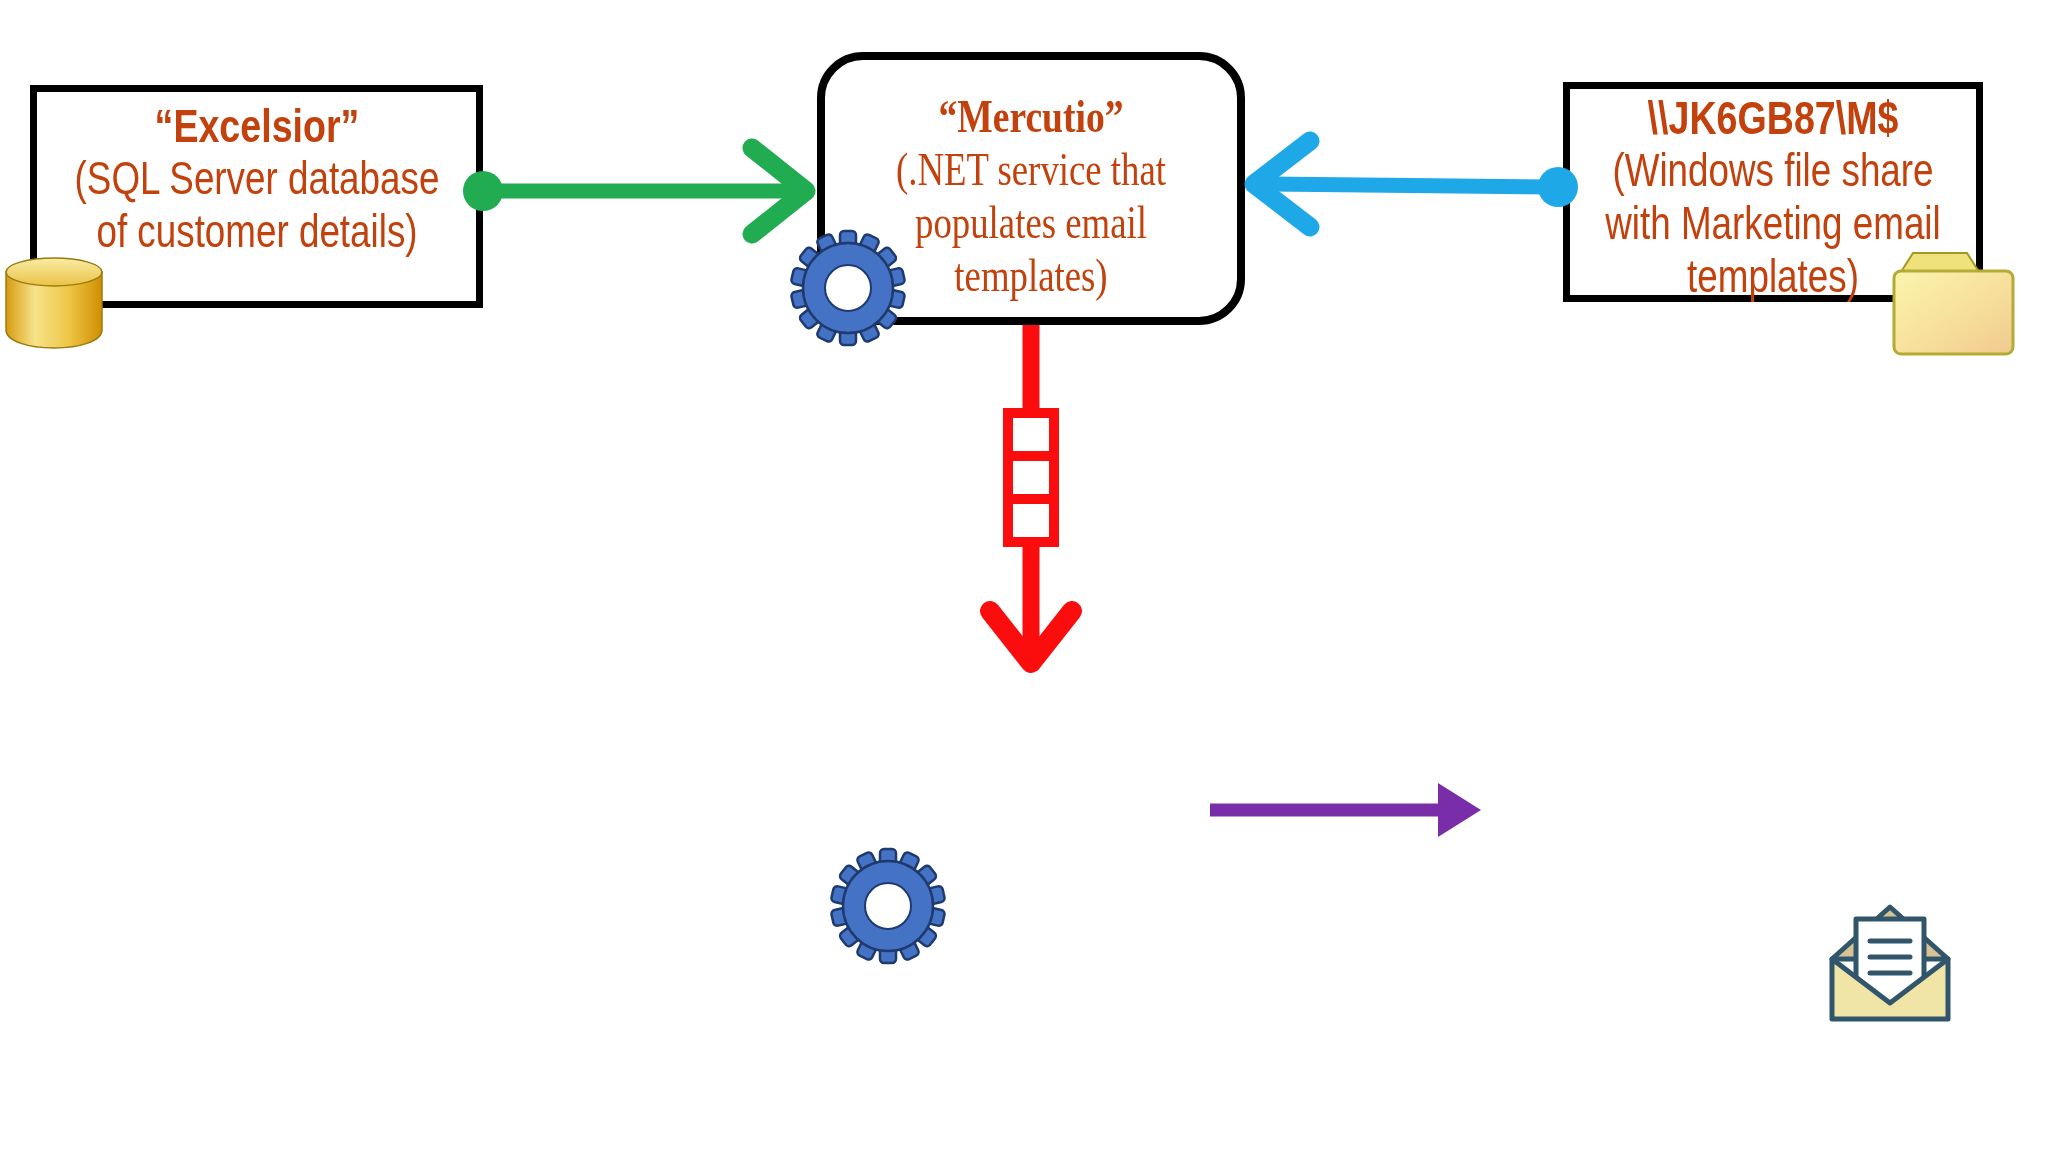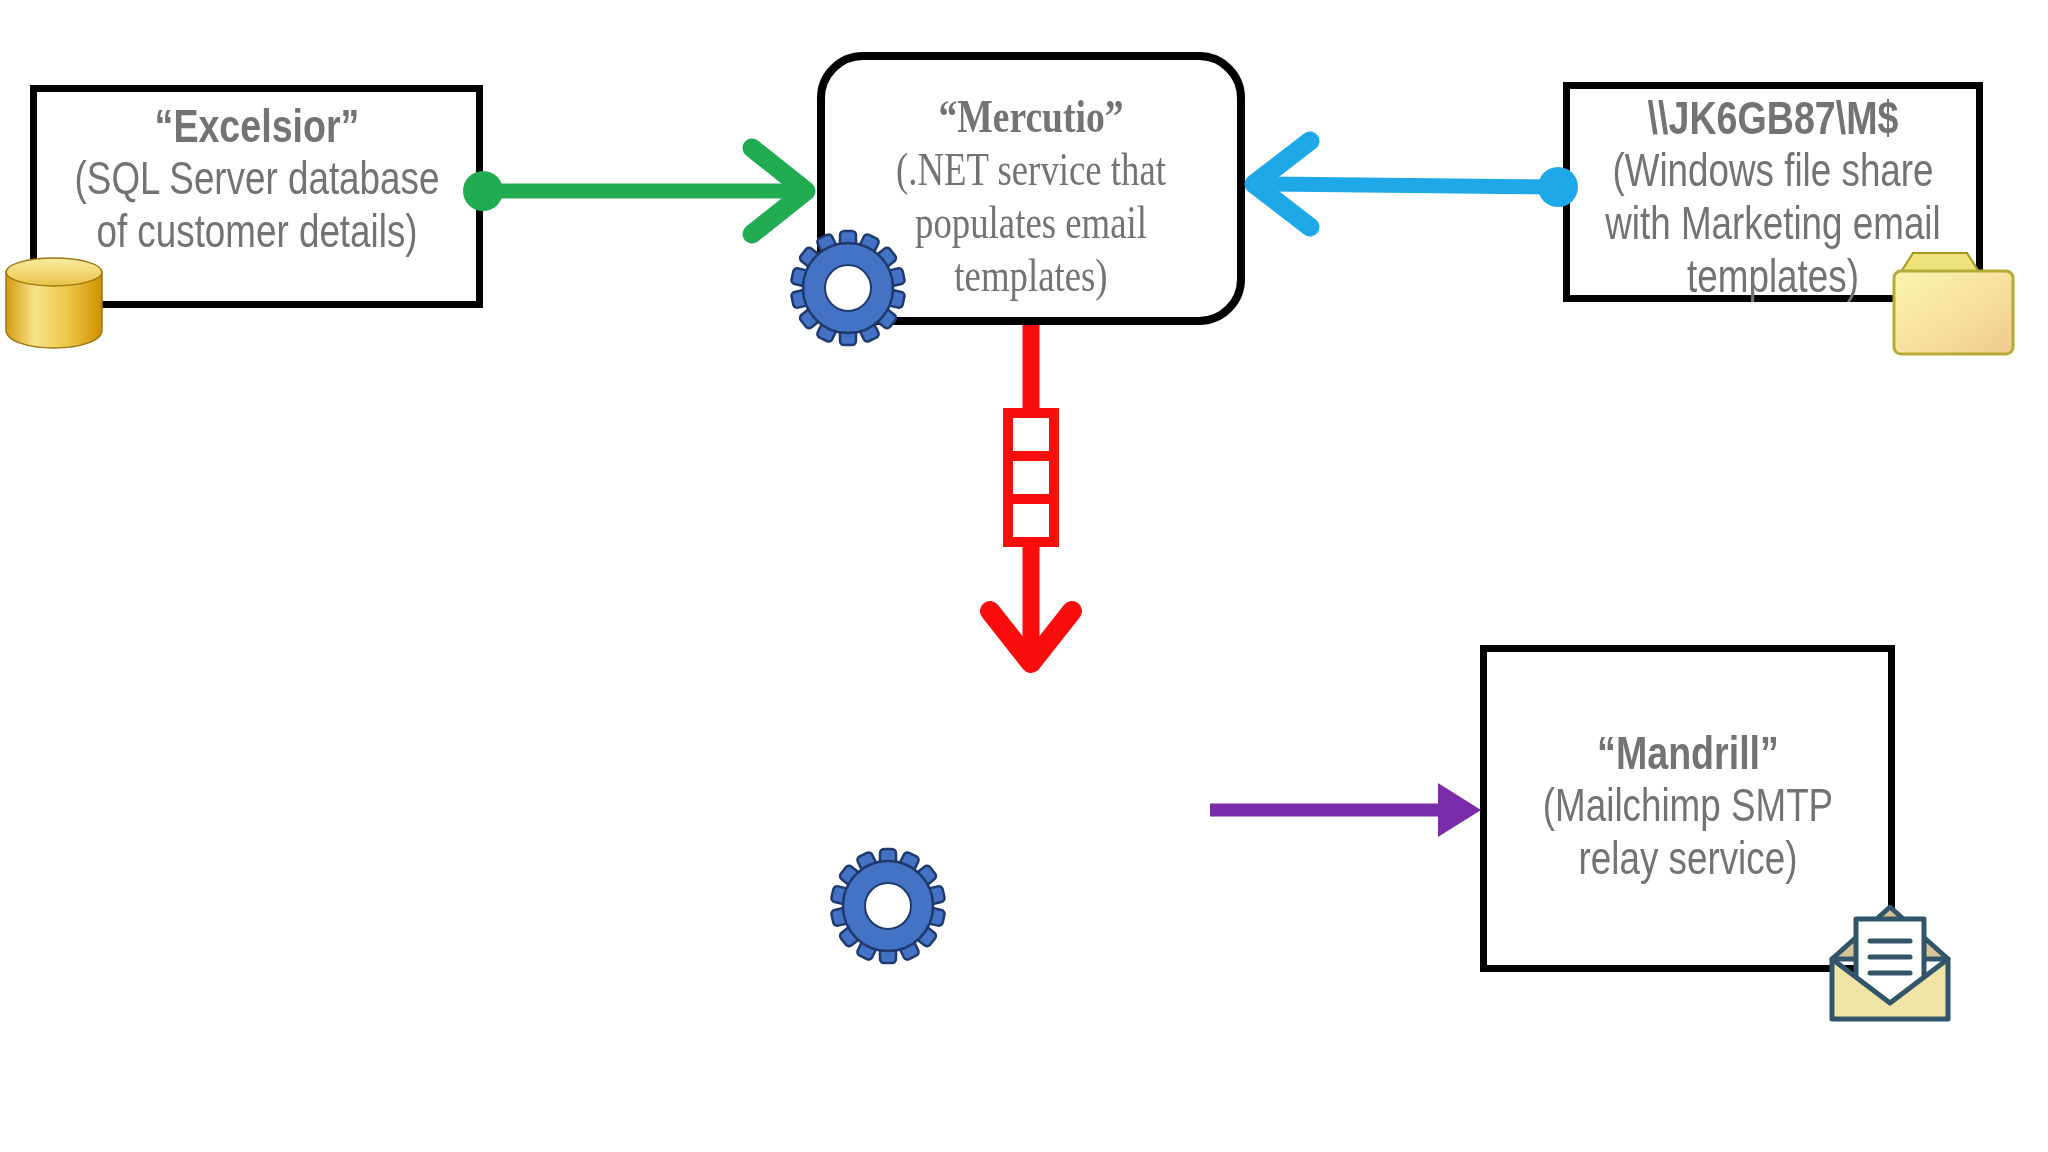--- a/index.html
+++ b/index.html
@@ -1,19 +1,19 @@
 <!DOCTYPE html>
 <html><head>
 <meta charset="utf-8">
 <style>
   html,body { margin:0; padding:0; background:#ffffff; }
   .canvas {
     position:relative; width:2048px; height:1152px;
     background:#ffffff; overflow:hidden;
-    font-family:"Liberation Sans", sans-serif; color:#737373;
+    font-family:"Liberation Sans", sans-serif; color:#c2410c;
   }
   .node {
     position:absolute; background:#fff; border:7px solid #000;
     box-sizing:border-box;
   }
   .node.rounded { border-width:8px; border-radius:46px;font-family:Liberation Serif, serif; }
   .node-text {
     position:absolute; left:50%; white-space:nowrap; text-align:center;
     transform:scaleX(0.8) translateX(-50%); transform-origin:0 0;
   }
@@ -49,27 +49,20 @@
   <div class="node" style="left:1563px; top:82px; width:420px; height:220px;">
     <div class="node-text" style="top:2px;">
       <div class="t-line">\\JK6GB87\M$</div>
       <div class="d-line">(Windows file share</div>
       <div class="d-line">with Marketing email</div>
       <div class="d-line">templates)</div>
     </div>
   </div>
 
 
-  <div class="node" style="left:1480px; top:645px; width:415px; height:327px;">
-    <div class="node-text" style="top:74px;">
-      <div class="t-line">“Mandrill”</div>
-      <div class="d-line">(Mailchimp SMTP</div>
-      <div class="d-line">relay service)</div>
-    </div>
-  </div>
 
   <svg class="gfx" viewBox="0 0 2048 1152">
     <defs>
       <linearGradient id="goldGrad" x1="0" y1="0" x2="1" y2="0">
         <stop offset="0" stop-color="#d79b10"></stop>
         <stop offset="0.3" stop-color="#f7e38a"></stop>
         <stop offset="0.65" stop-color="#eec646"></stop>
         <stop offset="1" stop-color="#cf8f00"></stop>
       </linearGradient>
       <linearGradient id="goldTop" x1="0" y1="0" x2="0" y2="1">

